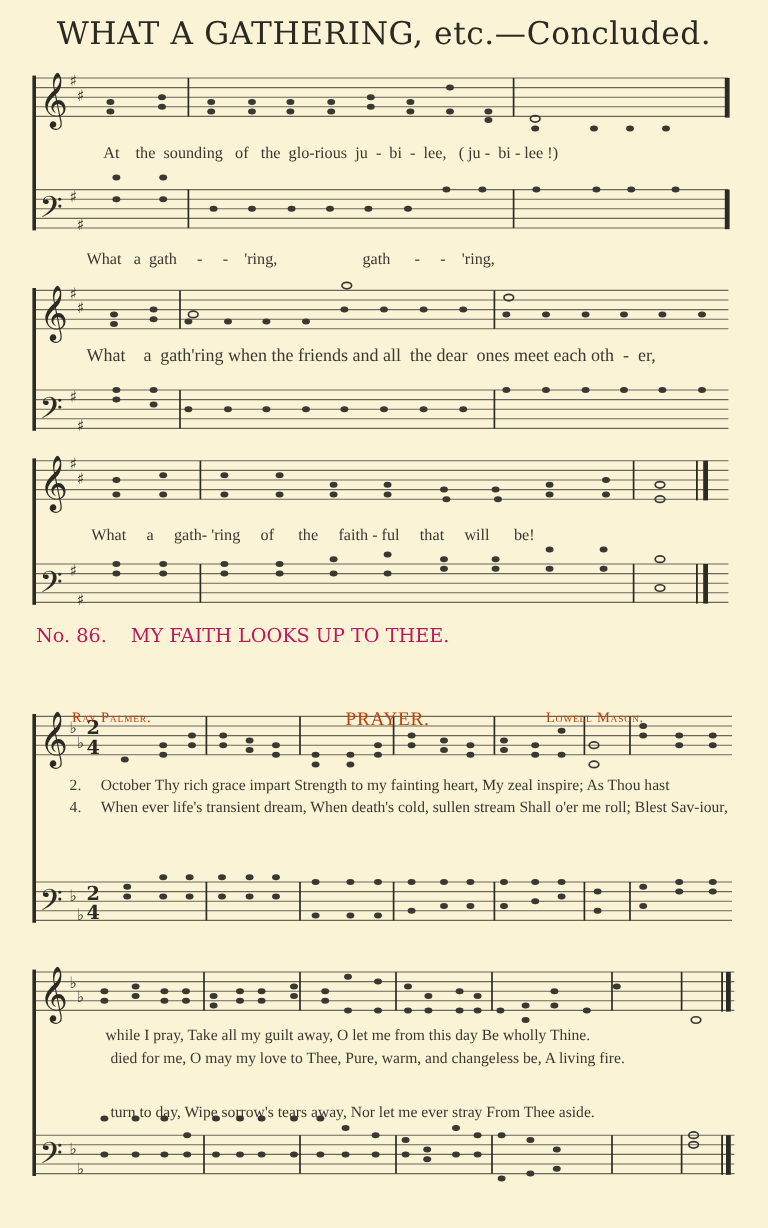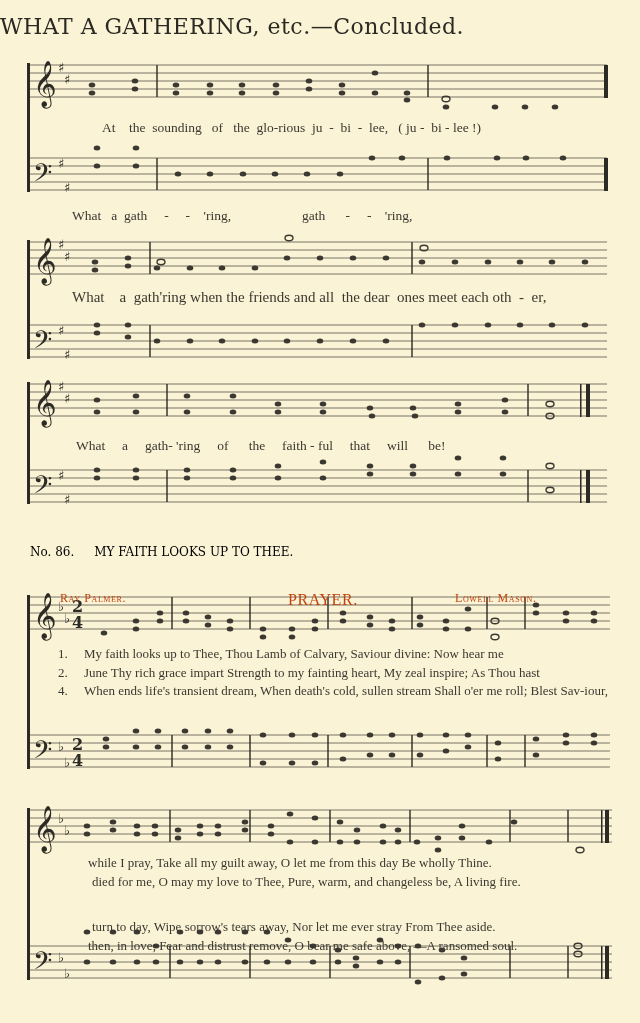--- a/index.html
+++ b/index.html
@@ -4,28 +4,28 @@
 <style>
   html, body { margin:0; padding:0; }
   body {
     width:640px; height:1023px; overflow:hidden; position:relative;
     background:#fbf3d6;
     font-family:"Liberation Serif","DejaVu Serif",serif;
     color:#2b2a24;
   }
   .abs { position:absolute; }
   .title-top {
-    left:0; width:640px; top:14px; text-align:left;
+    left:0; width:640px; top:14px; text-align:center;
     font-family:"DejaVu Serif","Liberation Serif",serif;
-    font-size:22px; letter-spacing:0.5px; color:#2a2922;
+    font-size:26px; letter-spacing:0.5px; color:#2a2922;
   }
   .hymn-title {
-    left:30px; top:545px;
+    left:30px; top:520px;
     font-family:"DejaVu Serif","Liberation Serif",serif;
-    font-size:12px; color:#000000; white-space:nowrap;
+    font-size:16px; color:#be185d; white-space:nowrap;
   }
   .hymn-title .num { margin-right:20px; }
   .credit { top:591px; font-size:12px; letter-spacing:0.6px; color:#c2410c; font-variant:small-caps; }
   .lyric { font-size:13.5px; color:#3a3830; white-space:pre; }
   .verse { font-size:13px; color:#3a3830; white-space:nowrap; line-height:18.5px; }
   .verse .vnum { display:inline-block; width:26px; }
   svg.staves { position:absolute; left:0; top:0; }
 </style>
 </head>
 <body>
@@ -491,36 +491,34 @@
     <ellipse cx="495" cy="637" rx="4" ry="2.7"></ellipse>
       <ellipse cx="495" cy="621" rx="4" ry="2.7"></ellipse>
     <ellipse cx="580" cy="850" rx="4" ry="2.7"></ellipse>
     <ellipse cx="578" cy="946" rx="4" ry="2.7"></ellipse>
       <ellipse cx="578" cy="954" rx="4" ry="2.7"></ellipse>
   </g>
 </svg>
 
 <div class="abs title-top">WHAT A GATHERING, etc.—Concluded.</div>
 
-<div class="abs lyric" style="left:86px; top:120px;margin-left:16px;">At    the  sounding   of   the  glo-rious  ju  -  bi  -  lee,   ( ju -  bi - lee !)</div>
+<div class="abs lyric" style="left:86px; top:120px;">At    the  sounding   of   the  glo-rious  ju  -  bi  -  lee,   ( ju -  bi - lee !)</div>
 <div class="abs lyric" style="left:72px; top:208px;">What   a  gath     -     -    'ring,                     gath      -     -    'ring,</div>
 <div class="abs lyric" style="left:72px; top:289px; font-size:15px;">What    a  gath'ring when the friends and all  the dear  ones meet each oth  -  er,</div>
 <div class="abs lyric" style="left:76px; top:438px;">What     a     gath- 'ring     of      the     faith - ful     that     will      be!</div>
 
 <div class="abs hymn-title">
   <span class="num">No. 86.</span><span>MY FAITH LOOKS UP TO THEE.</span>
 </div>
 <div class="abs credit" style="left:60px;">Ray Palmer.</div>
 <div class="abs credit" style="left:288px; font-variant:normal; font-size:16px;">PRAYER.</div>
 <div class="abs credit" style="left:455px;">Lowell Mason.</div>
 
 <div class="abs" style="left:58px; top:645px;">
-  <div class="verse"><span class="vnum">1.</span><span>My faith looks up to Thee, Thou Lamb of Calvary, Saviour divine: Now hear me</span></div>
-  <div class="verse"><span class="vnum">2.</span><span>June Thy rich grace impart Strength to my fainting heart, My zeal inspire; As Thou hast</span></div>
-  <div class="verse"><span class="vnum">4.</span><span>When ends life's transient dream, When death's cold, sullen stream Shall o'er me roll; Blest Sav-iour,</span></div>
+  <div class="verse"><span class="vnum">2.</span><span>October Thy rich grace impart Strength to my fainting heart, My zeal inspire; As Thou hast</span></div>
+  <div class="verse"><span class="vnum">4.</span><span>When ever life's transient dream, When death's cold, sullen stream Shall o'er me roll; Blest Sav-iour,</span></div>
 </div>
 
 <div class="abs" style="left:88px; top:854px;">
   <div class="verse">while  I pray, Take all my guilt away,  O  let me from this day Be wholly Thine.</div>
   <div class="verse" style="padding-left:4px;text-align:right;">died for me, O may my love to Thee, Pure, warm, and changeless be, A living fire.</div>
   <div class="verse" style="padding-left:4px;margin-top:27px;">turn  to day, Wipe sorrow's tears away, Nor let me ever stray From Thee aside.</div>
-  <div class="verse">then, in  love, Fear and distrust remove, O bear me safe above, —A ransomed soul.</div>
 </div>
 
 </body></html>

